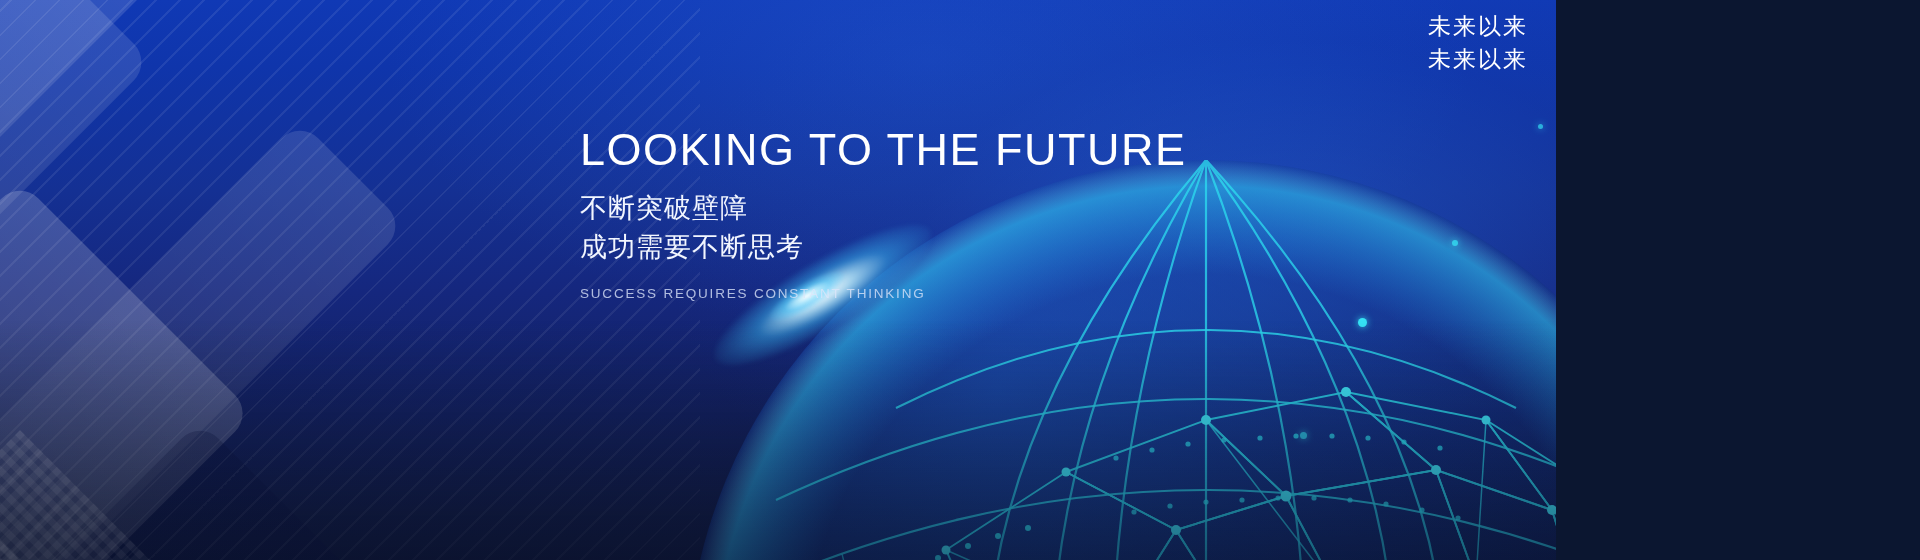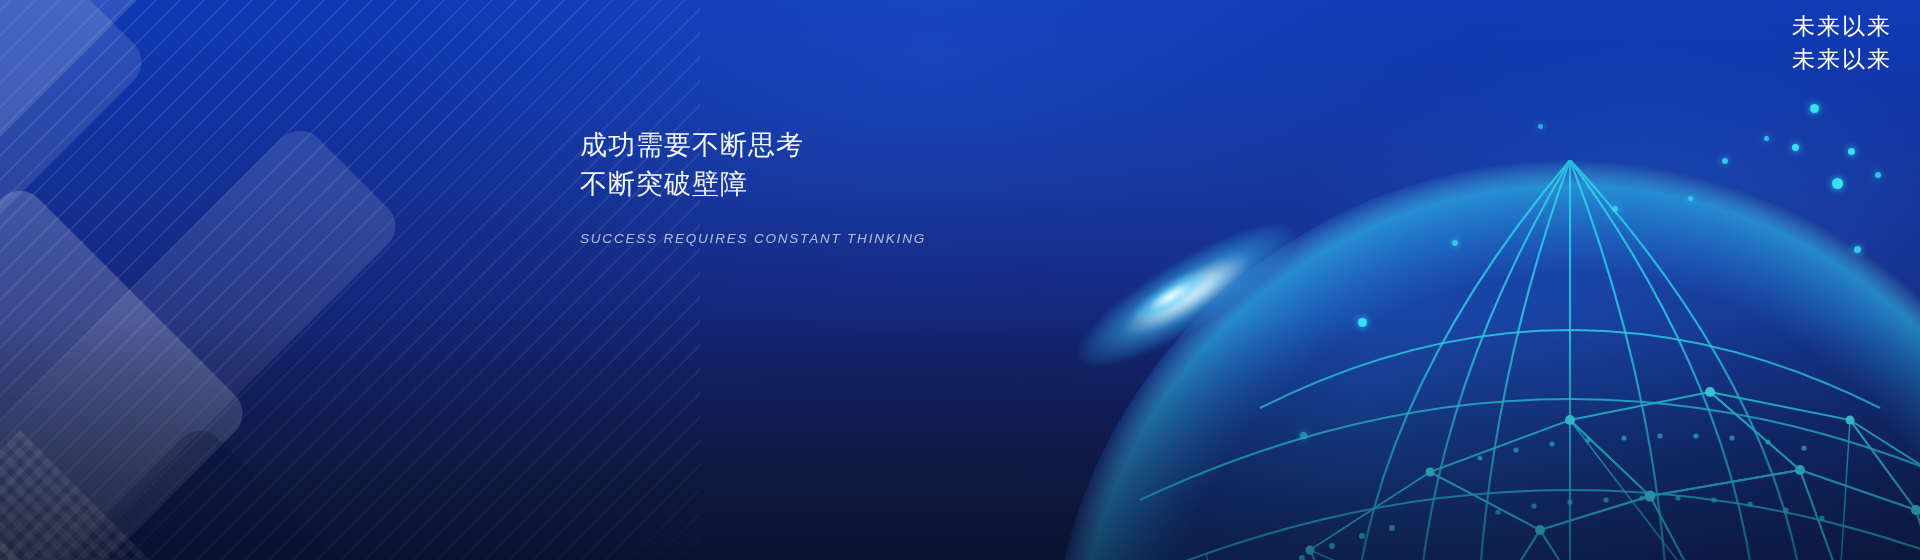--- a/index.html
+++ b/index.html
@@ -1,18 +1,18 @@
 <!DOCTYPE html>
 <html><head>
 <meta charset="utf-8">
 <style>
   html,body{margin:0;padding:0;background:#0b1630;}
   #banner{
     position:relative;
-    width:1920px;height:560px;
+    width:1556px;height:560px;
     overflow:hidden;
     font-family:"Liberation Sans","DejaVu Sans",sans-serif;
     background:
       linear-gradient(180deg,
         #1039B5 0%,
         #0F35AB 12%,
         #143093 34%,
         #15277E 52%,
         #13215F 74%,
         #121D44 92%,
@@ -104,22 +104,21 @@
     margin:0 0 16px 0;
     white-space:nowrap;
   }
   .cn-line{
     font-size:27px;line-height:1.45;
     font-weight:400;color:#f2f6ff;
     letter-spacing:1px;
     margin:0;
   }
   .en-small{
-    margin-top:21px;
-    font-style:italic;
+    margin-top:12px;
   }
   .en-small div{
     font-size:13.5px;line-height:2.0;
     font-weight:400;
     color:rgba(220,230,250,.78);
     letter-spacing:1.8px;
   }
 
   .corner{
     position:absolute;right:28px;top:10px;
@@ -426,20 +425,21 @@
   <div class="particle" style="left:1688px;top:196px;width:5px;height:5px;opacity:.7;"></div>
 
   <div class="vig-bottom"></div>
 
   <div class="corner">
     <div>未来以来</div>
     <div>未来以来</div>
   </div>
 
   <div class="copy">
+    <div class="h2">LOOKING TO THE FUTURE</div>
+    <p class="cn-line">不断突破壁障</p>
     <p class="cn-line">成功需要不断思考</p>
-    <p class="cn-line">不断突破壁障</p>
     <div class="en-small">
       <div>SUCCESS REQUIRES CONSTANT THINKING</div>
     </div>
   </div>
 
 </div>
 
 </body></html>

